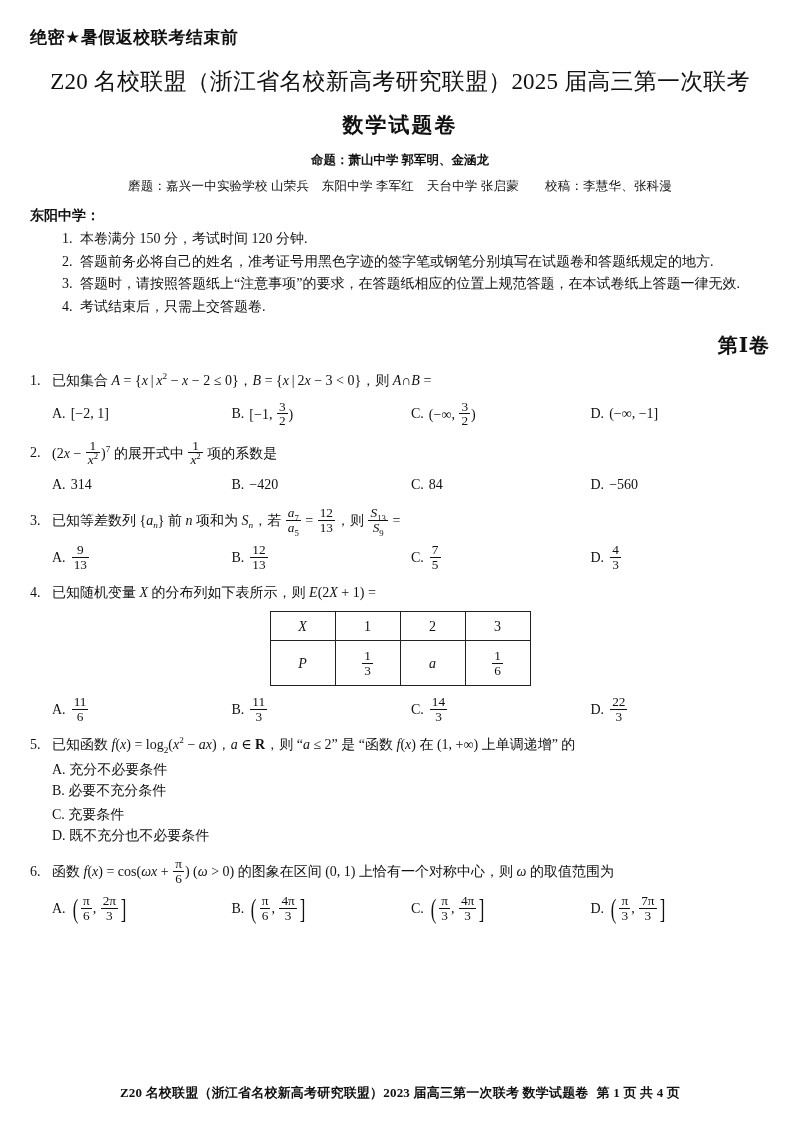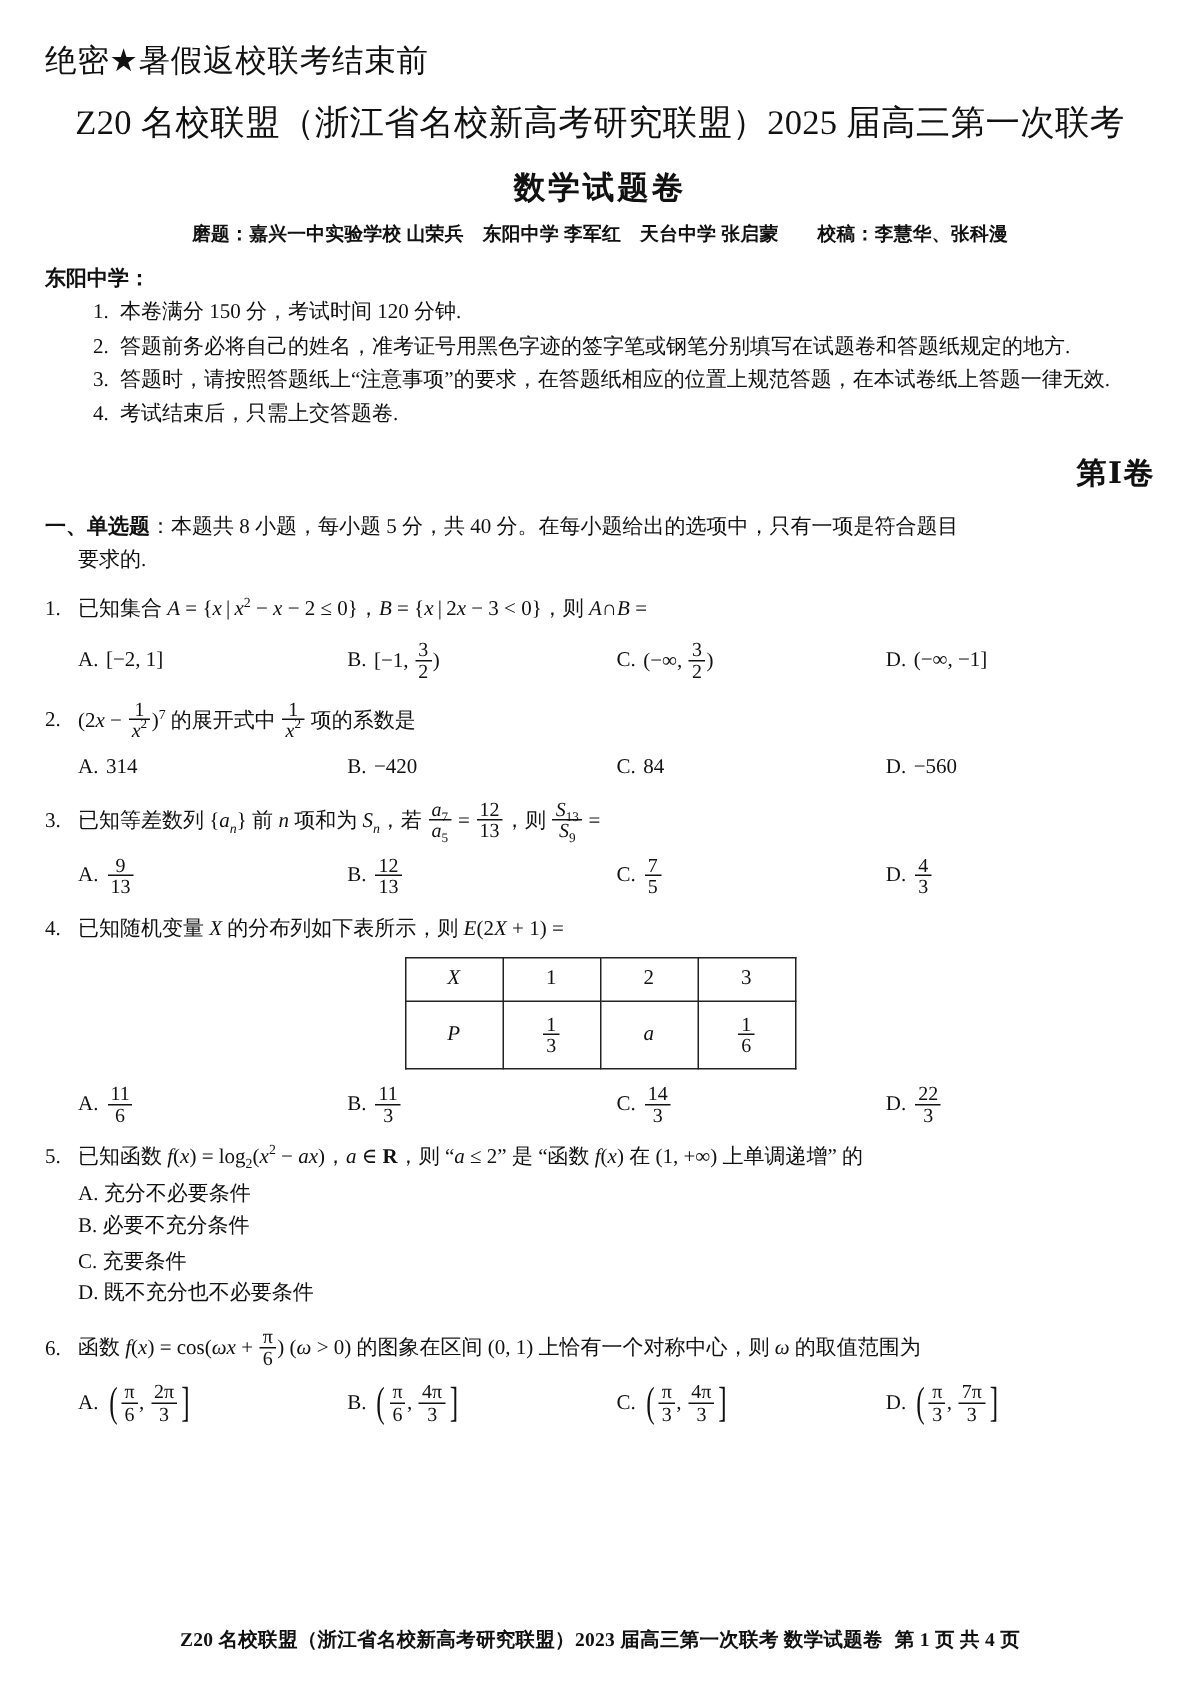--- a/index.html
+++ b/index.html
@@ -31,22 +31,22 @@
     height: 46px;
   }
   .logo {
     width: 86px;
     height: 44px;
     flex: 0 0 auto;
     position: relative;
   }
   .logo svg { display: block; }
   .secrecy {
-    font-size: 21px;
-    font-weight: normal;
+    font-size: 17px;
+    font-weight: bold;
     letter-spacing: 0.5px;
     padding-top: 12px;
     font-family: "Liberation Sans", "DejaVu Sans", sans-serif;
   }
 
   .maintitle {
     text-align: center;
     font-size: 23px;
     font-weight: normal;
     letter-spacing: 0.2px;
@@ -62,21 +62,21 @@
   }
   .credit {
     text-align: center;
     font-size: 12.5px;
     margin-top: 13px;
     font-weight: bold;
   }
   .credit2 {
     font-size: 12.5px;
     margin-top: 9px;
-    font-weight: bold;
+    font-weight: normal;
     text-align: center;
     letter-spacing: 0.2px;
   }
   .credit2 .gap { display: inline-block; width: 26px; }
 
   
   .notice-title {
     font-size: 14px;
     font-weight: bold;
     margin-top: 12px;
@@ -221,38 +221,35 @@
 
 <div class="page">
 
   <div class="topbar">
     <div class="secrecy">绝密★暑假返校联考结束前</div>
   </div>
 
   <div class="maintitle">Z20 名校联盟（浙江省名校新高考研究联盟）2025 届高三第一次联考</div>
   <div class="subtitle">数学试题卷</div>
 
+  <div class="credit">命题：萧山中学 郭军明、金涵龙</div>
   <div class="credit2">
     <span>磨题：嘉兴一中实验学校 山荣兵　东阳中学 李军红　天台中学 张启蒙</span><span class="gap"></span><span>校稿：李慧华、张科漫</span>
   </div>
 
   <div class="notice-title">东阳中学：</div>
   <ol class="notice">
     <li>本卷满分 150 分，考试时间 120 分钟.</li>
     <li>答题前务必将自己的姓名，准考证号用黑色字迹的签字笔或钢笔分别填写在试题卷和答题纸规定的地方.</li>
     <li>答题时，请按照答题纸上“注意事项”的要求，在答题纸相应的位置上规范答题，在本试卷纸上答题一律无效.</li>
     <li>考试结束后，只需上交答题卷.</li>
   </ol>
 
   <div class="juan">第Ⅰ卷</div>
 
-  <div class="sectionhead">
-    <b>一、单选题</b><span>：本题共 8 小题，每小题 5 分，共 40 分。在每小题给出的选项中，只有一项是符合题目</span>
-    <span class="cont">要求的.</span>
-  </div>
 
   <div class="q">
     <div class="stem">
       <span class="qnum">1.</span>
       <span class="qbody">已知集合&nbsp;<span class="mi">A</span>&nbsp;=&nbsp;{<span class="mi">x</span> | <span class="mi">x</span><sup>2</sup>&nbsp;−&nbsp;<span class="mi">x</span>&nbsp;−&nbsp;2&nbsp;≤&nbsp;0}，<span class="mi">B</span>&nbsp;=&nbsp;{<span class="mi">x</span> | 2<span class="mi">x</span>&nbsp;−&nbsp;3&nbsp;&lt;&nbsp;0}，则&nbsp;<span class="mi">A</span>∩<span class="mi">B</span>&nbsp;=</span>
     </div>
     <div class="opts tall">
       <div class="opt">
           <span class="lab">A.</span>
           <span>[−2,&nbsp;1]</span>

